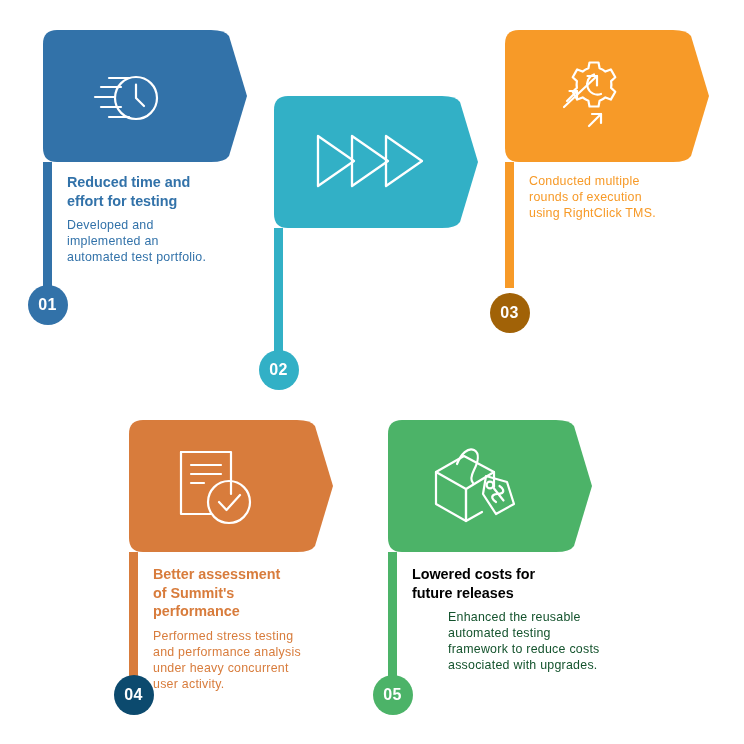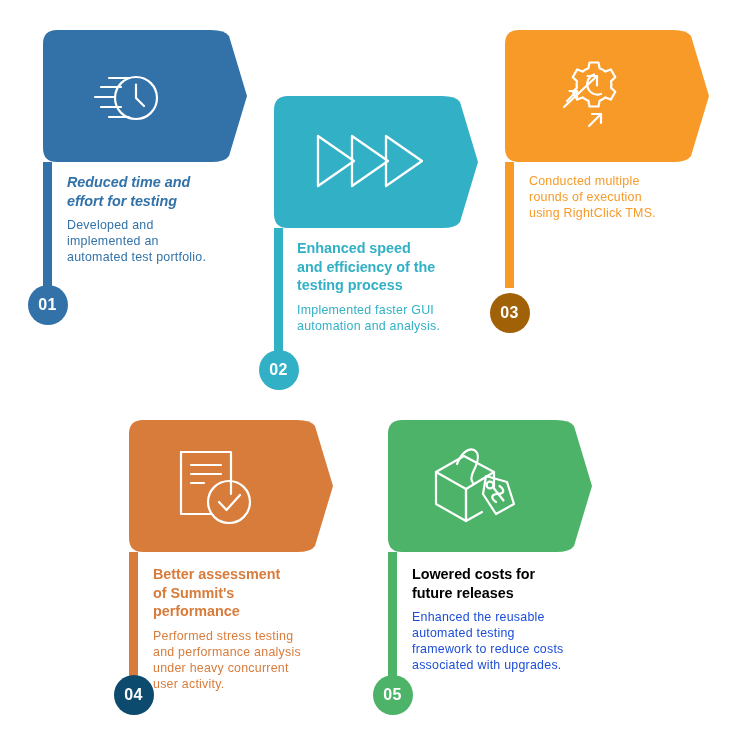--- a/index.html
+++ b/index.html
@@ -97,21 +97,21 @@
       <path d="M16 35 H36"></path>
       <path d="M22 45 H42"></path>
       <path d="M30 55 H50"></path>
     </svg>
         </div>
       </div>
       <div class="badge" style="left: 27.5px; top: 285px; width: 40px; height: 40px; background: rgb(50, 114, 169); font-size: 16px;">
         <span>01</span>
       </div>
       <div class="text-block" style="left: 67px; top: 173px; width: 185px;">
-        <div class="card-title" style="color: rgb(50, 114, 169); font-style: italic;">Reduced time and
+        <div class="card-title" style="color: rgb(50, 114, 169);">Reduced time and
 effort for testing</div>
         <div class="card-desc" style="color: rgb(50, 114, 169);">Developed and
 implemented an
 automated test portfolio.</div>
       </div>
     </div>
     <div class="card" style="left: 0px; top: 0px; width: 744px; height: 744px;">
       <div class="pole" style="position: absolute; left: 274px; top: 228px; width: 9px; height: 126px; background: rgb(50, 176, 198);"></div>
       <div class="flag-wrap" style="left: 274px; top: 96px; width: 204px; height: 132px;">
         <svg class="flag-svg" width="204" height="132" viewBox="0 0 204 132">
@@ -120,27 +120,20 @@
         <div class="icon-holder" style="left: 38px; top: 34px;">
     <svg viewBox="0 0 112 62" width="112" height="62" fill="none" stroke="#ffffff" stroke-width="2.3" stroke-linecap="round" stroke-linejoin="round">
       <path d="M6 6 L42 31 L6 56 Z"></path>
       <path d="M40 6 L76 31 L40 56 Z"></path>
       <path d="M74 6 L110 31 L74 56 Z"></path>
     </svg>
         </div>
       </div>
       <div class="badge" style="left: 258.5px; top: 350px; width: 40px; height: 40px; background: rgb(50, 176, 198); font-size: 16px;">
         <span>02</span>
-      </div>
-      <div class="text-block" style="left: 297px; top: 239px; width: 200px;">
-        <div class="card-title" style="color: rgb(50, 176, 198);">Enhanced speed
-and efficiency of the
-testing process</div>
-        <div class="card-desc" style="color: rgb(50, 176, 198);">Implemented faster GUI
-automation and analysis.</div>
       </div>
     </div>
     <div class="card" style="left: 0px; top: 0px; width: 744px; height: 744px;">
       <div class="pole" style="position: absolute; left: 505px; top: 162px; width: 9px; height: 126px; background: rgb(247, 154, 40);"></div>
       <div class="flag-wrap" style="left: 505px; top: 30px; width: 204px; height: 132px;">
         <svg class="flag-svg" width="204" height="132" viewBox="0 0 204 132">
           <path d="M 14 0 H 168 Q 182 0 186 6 L 204 66 L 186 126 Q 182 132 168 132 H 14 Q 0 132 0 118 V 14 Q 0 0 14 0 Z" fill="#F79A28"></path>
         </svg>
         <div class="icon-holder" style="left: 48px; top: 26px;">
     <svg viewBox="0 0 82 80" width="82" height="80" fill="none" stroke="#ffffff" stroke-width="2.2" stroke-linecap="round" stroke-linejoin="round">
@@ -219,19 +212,19 @@
       <path d="M68 46.5 L77.5 58.5"></path>
     </svg>
         </div>
       </div>
       <div class="badge" style="left: 372.5px; top: 675px; width: 40px; height: 40px; background: rgb(76, 179, 104); font-size: 16px;">
         <span>05</span>
       </div>
       <div class="text-block" style="left: 412px; top: 565px; width: 210px;">
         <div class="card-title" style="color: #000000;">Lowered costs for
 future releases</div>
-        <div class="card-desc" style="color: #1d4ed8;">Enhanced the reusable
+        <div class="card-desc" style="color: #14532d; margin-left: 36px;">Enhanced the reusable
 automated testing
 framework to reduce costs
 associated with upgrades.</div>
       </div>
     </div>
   </div>
 
 </body></html>

